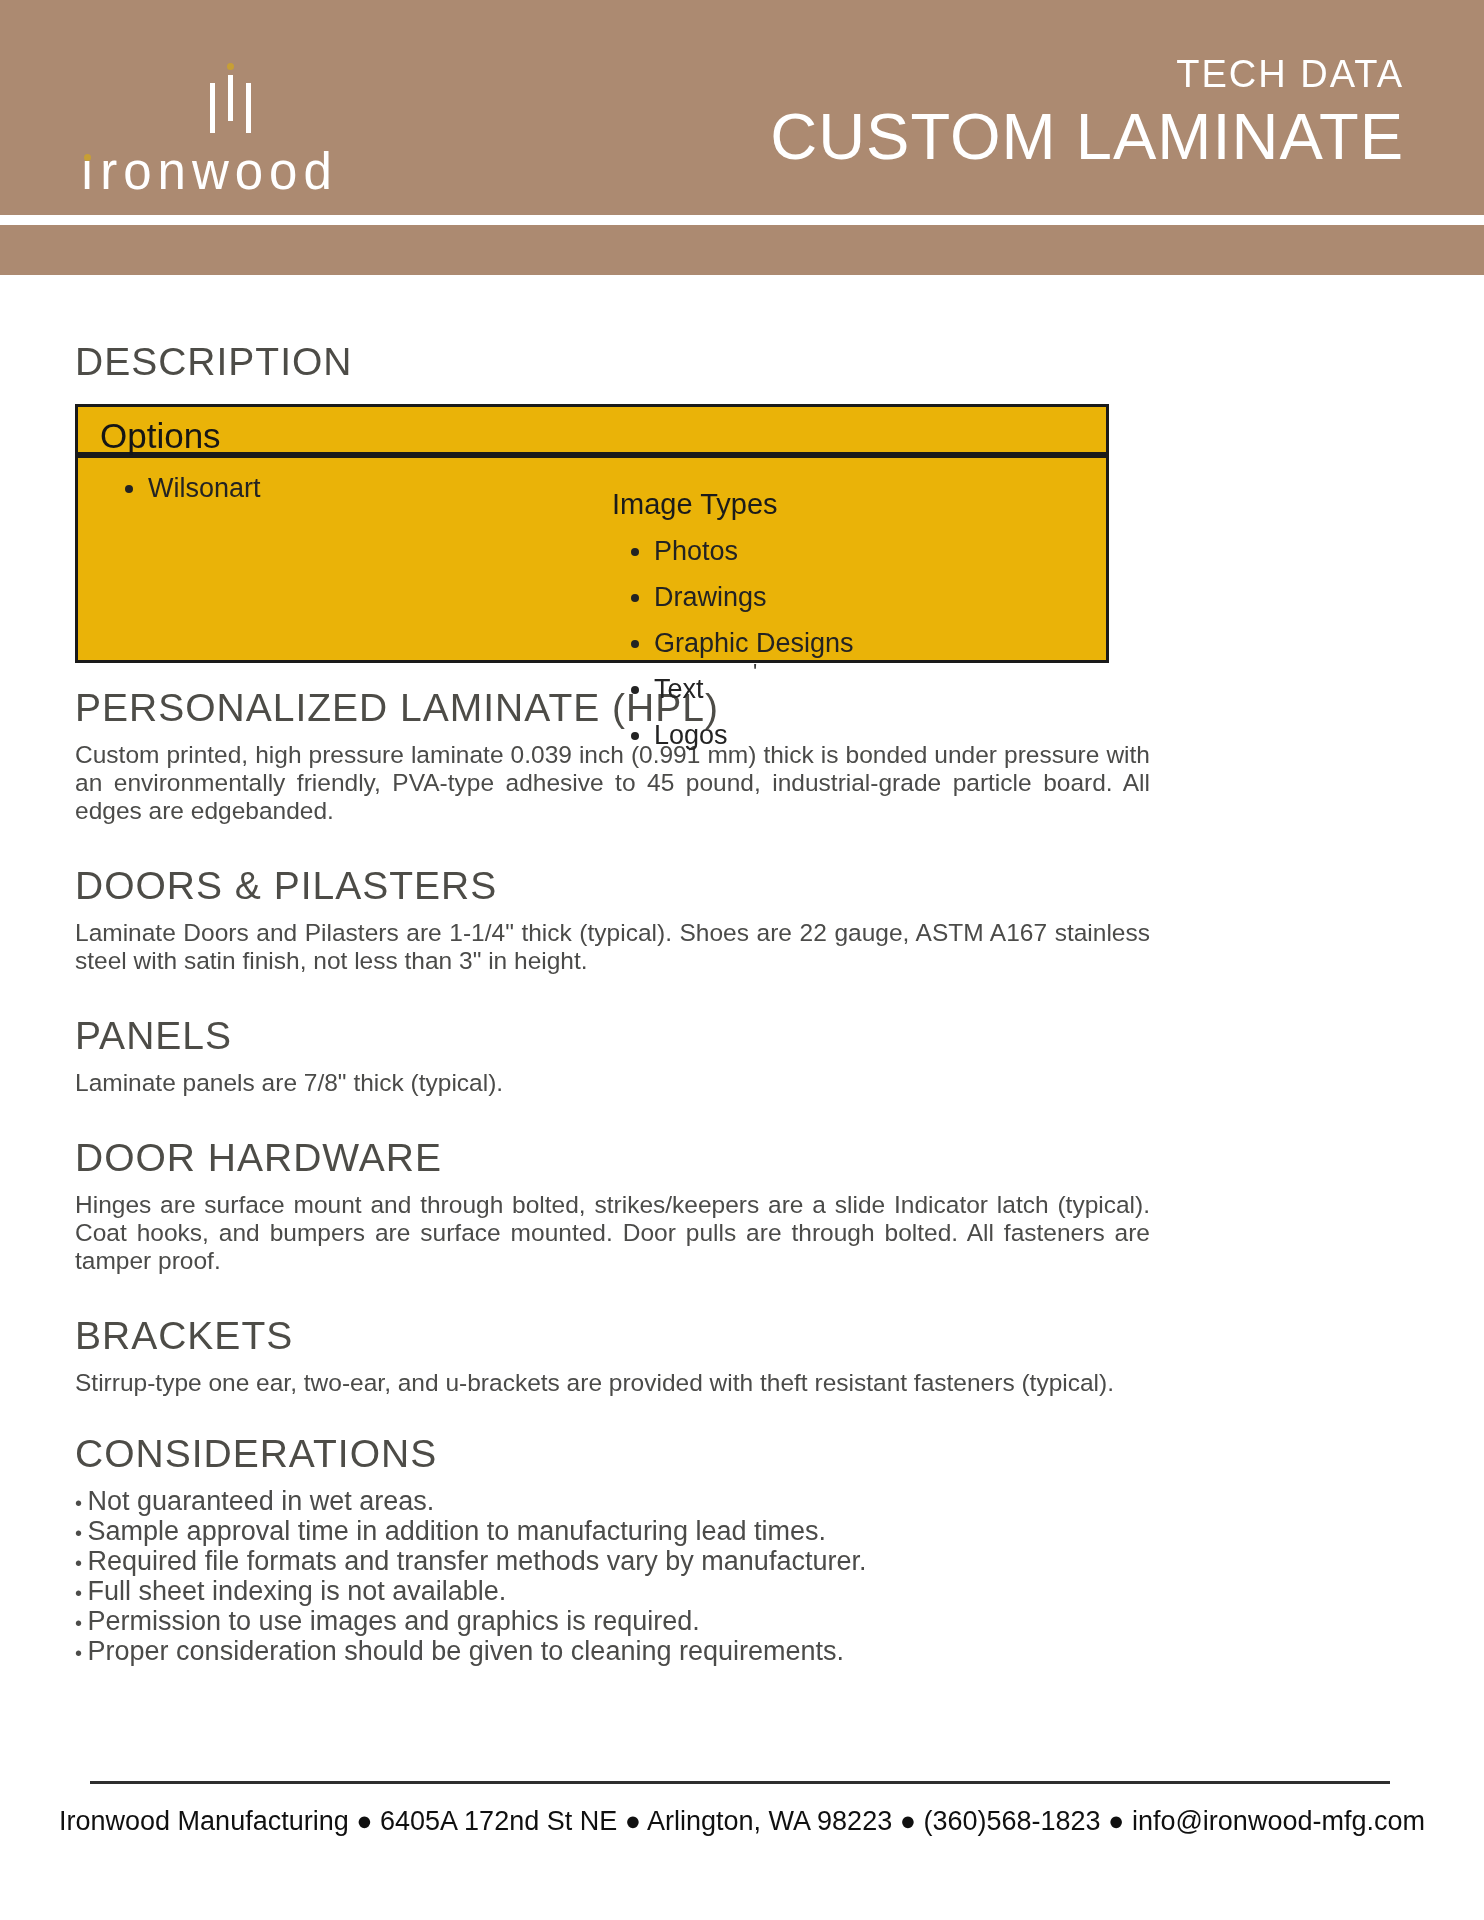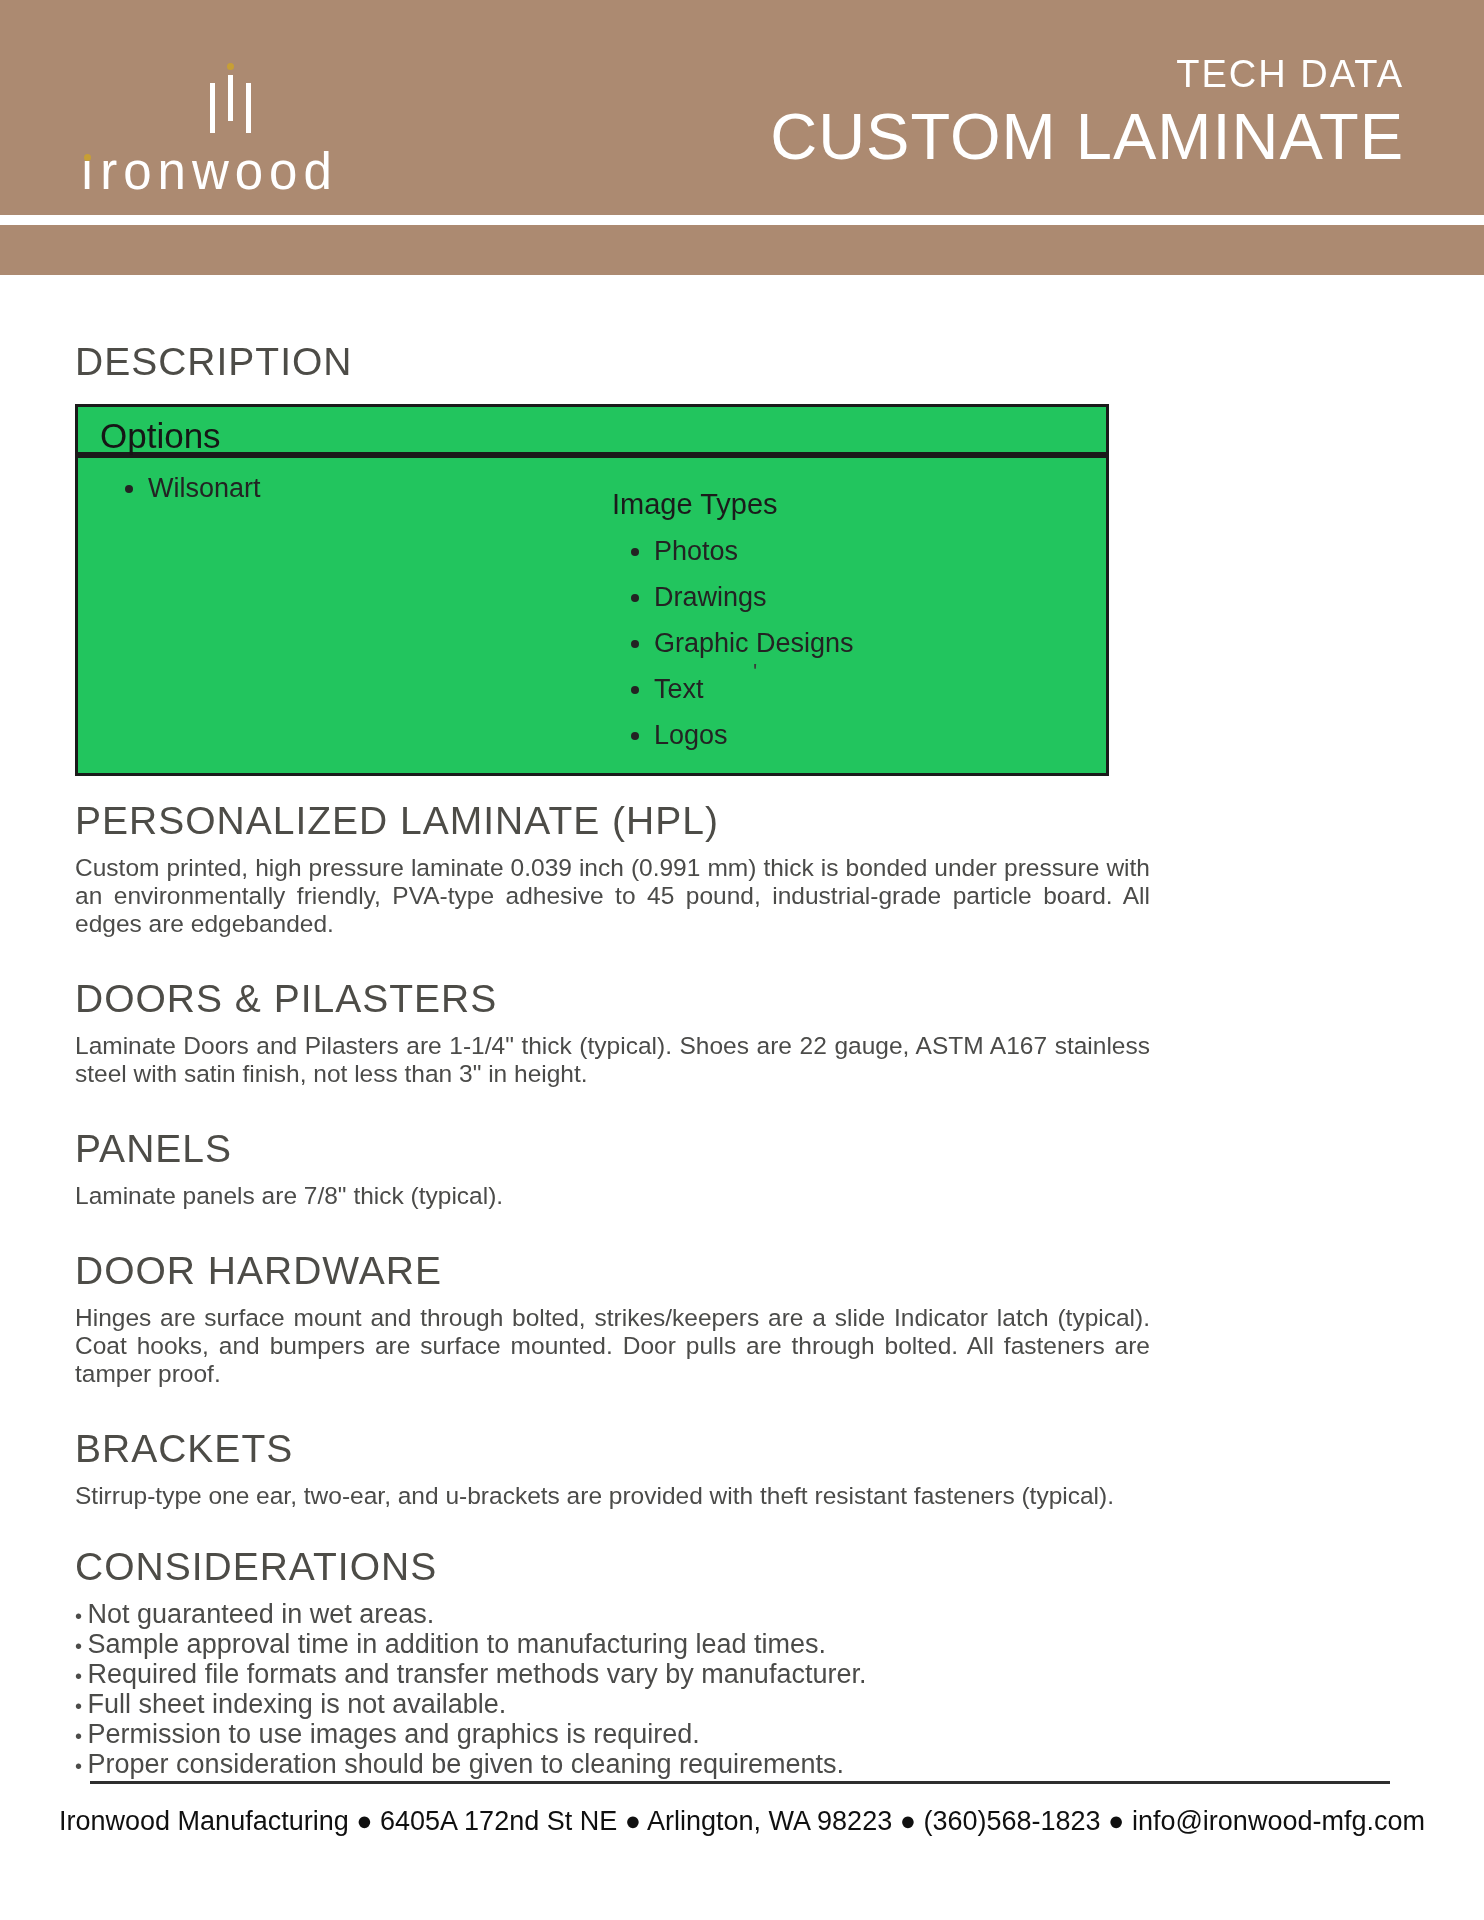--- a/index.html
+++ b/index.html
@@ -41,22 +41,22 @@
   h2{
     font-size:39px;line-height:42px;font-weight:400;letter-spacing:1px;
     color:var(--heading-gray);margin:40px 0 12px 0;
   }
   h2.first{margin-top:64px;}
   h2.after-box{margin-top:24px;}
   h2.considerations{margin-top:36px;}
   .section p{font-size:24.5px;line-height:28px;color:var(--body-gray);text-align:justify;}
   
   .options-box{
-    position:relative;margin-top:21px;width:1034px;height:372px;
-    border:3px solid var(--box-border);background:#22c55e;
+    position:relative;margin-top:21px;width:1034px;height:259px;
+    border:3px solid var(--box-border);background:#eab308;
   }
   .options-title{
     height:51px;border-bottom:6px solid var(--box-border);
     font-size:35px;color:#161616;padding:9px 0 0 22px;
   }
   .options-content{display:flex;padding-left:28px;}
   .opt-col1{width:506px;}
   .opt-col2{flex:1;}
   .col-heading{margin-top:30px;font-size:29px;color:#1b1b1b;}
   .opt-list{margin:15px 0 0 0;padding-left:42px;list-style:disc;}

